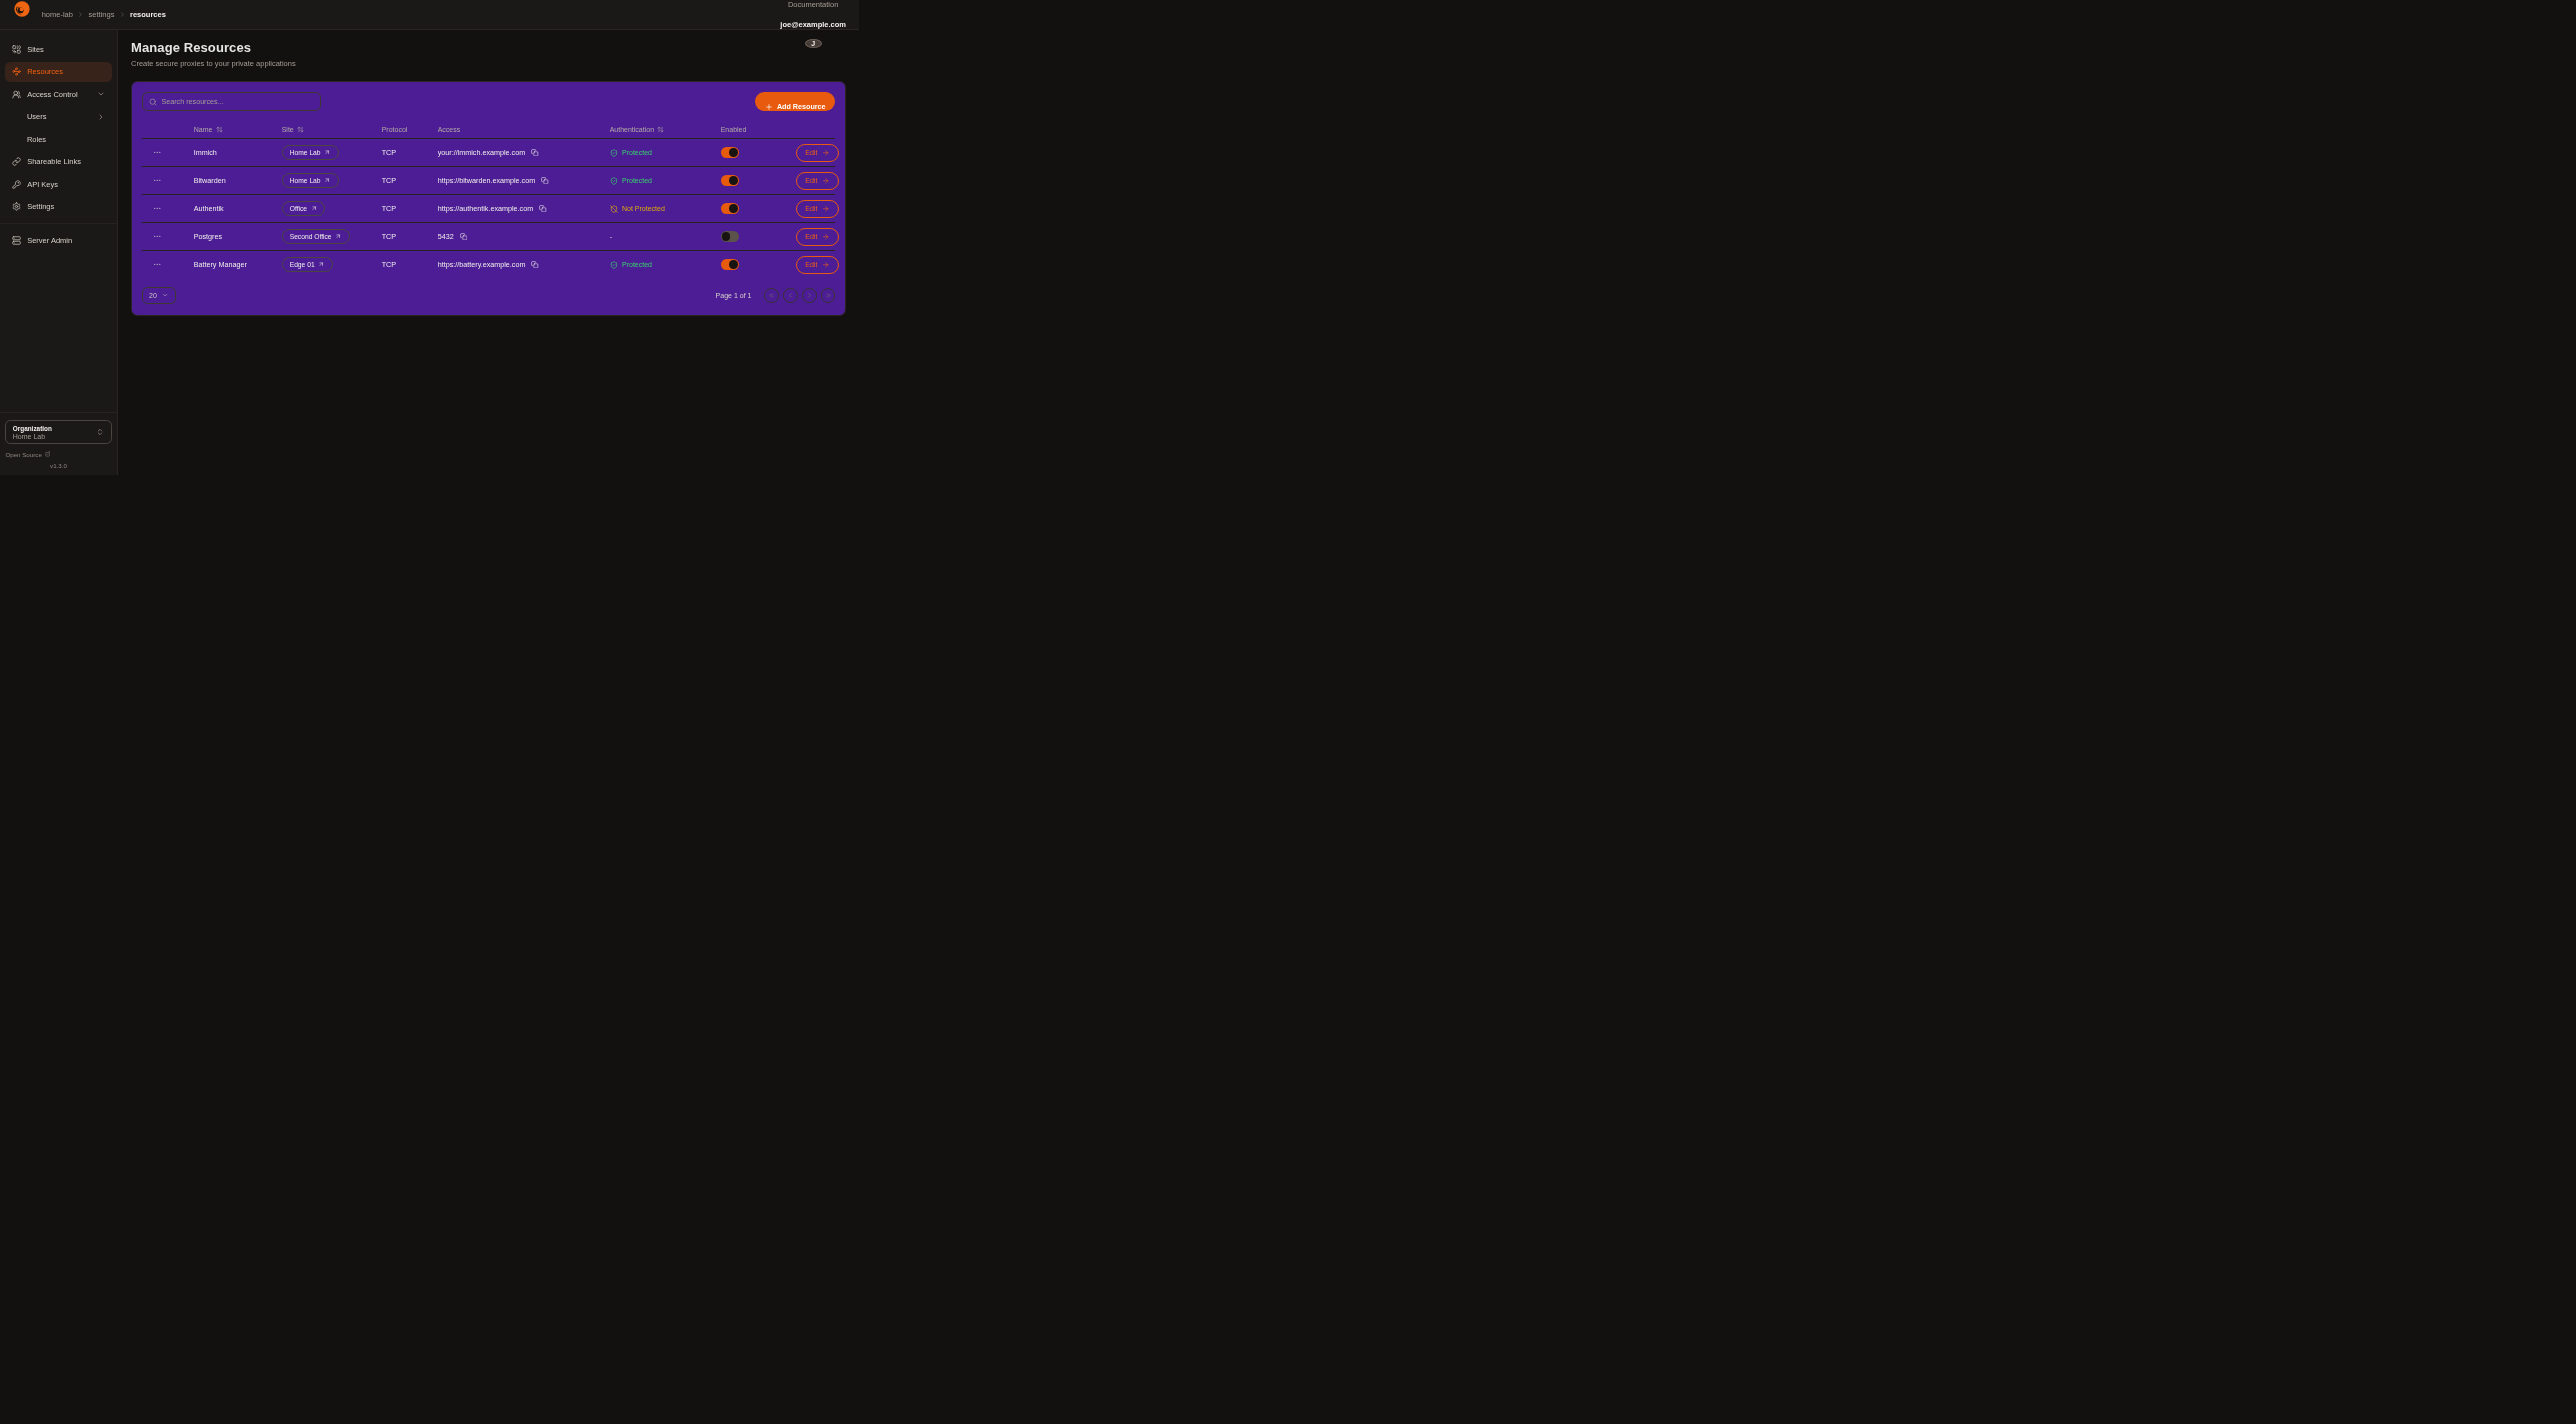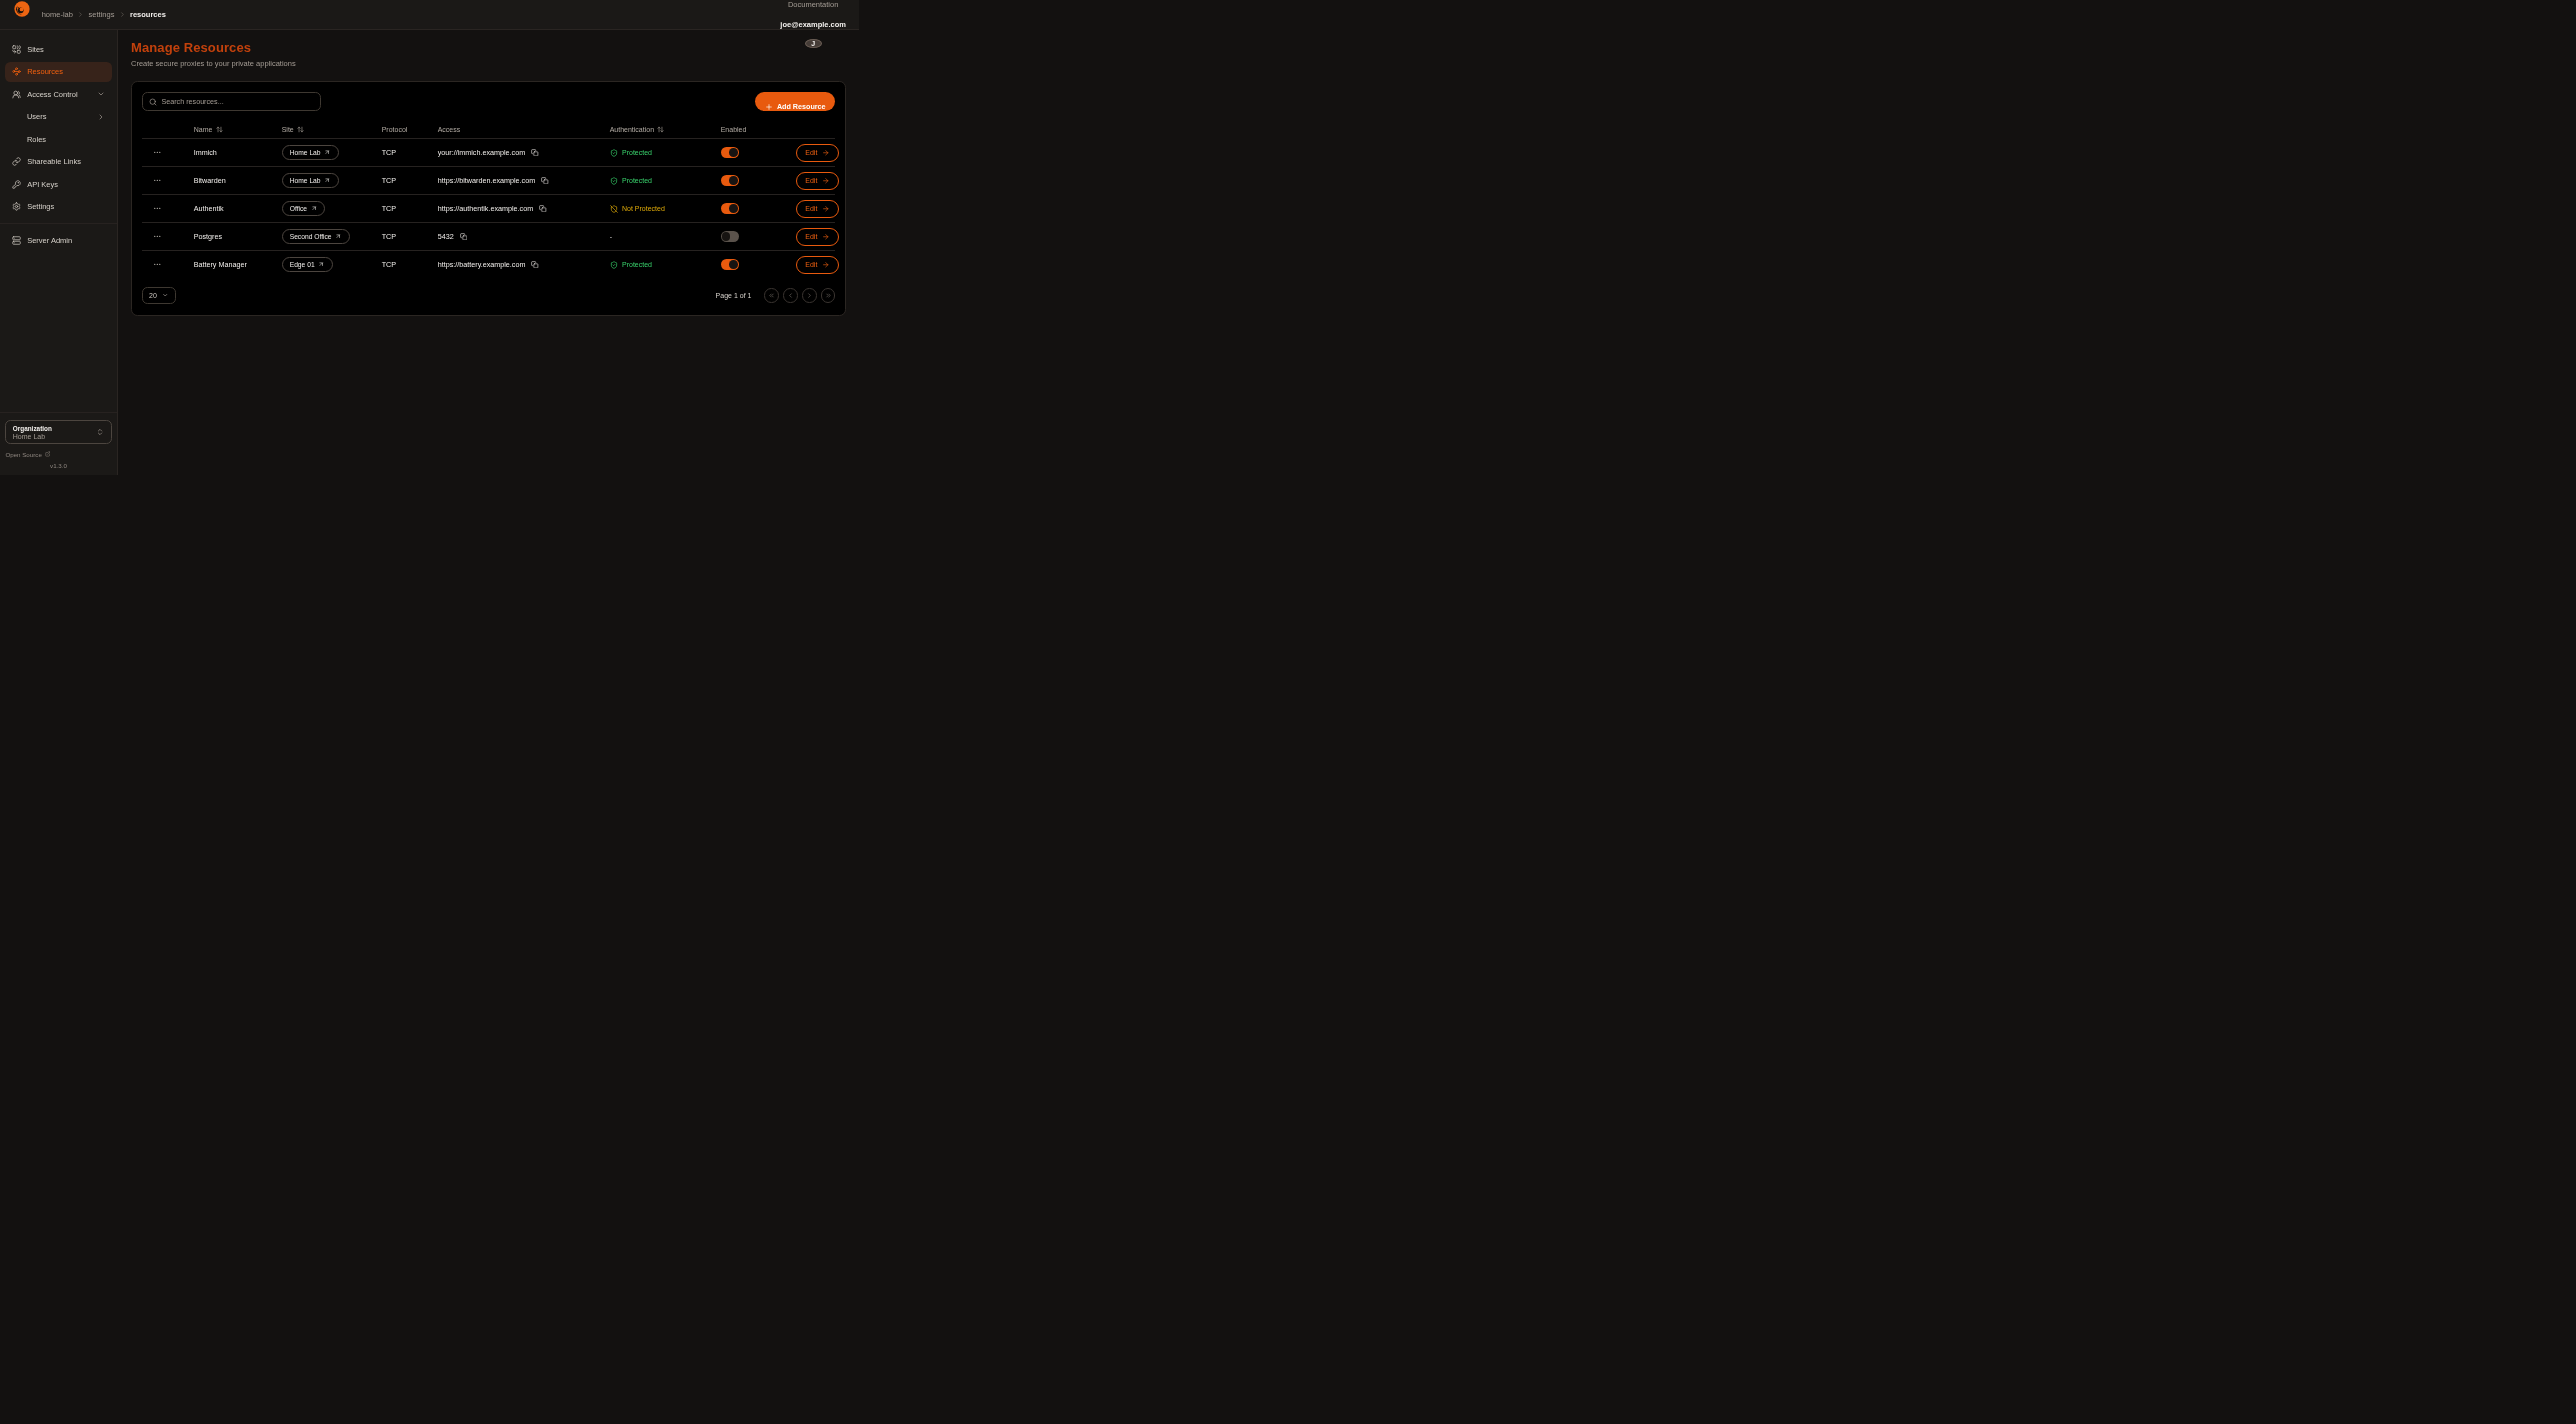--- a/index.html
+++ b/index.html
@@ -63,25 +63,25 @@
   .org-value { font-size: 7px; color: #a49c94; margin-top: 1.1px; }
   .org-chevrons { color: #a49c94; }
   .open-source {
     margin: 6.4px auto 0 auto; display: flex; align-items: center; gap: 2.7px;
     color: #8f8780; font-size: 6.2px;
   }
   .version { text-align: center; color: #8f8780; font-size: 6.2px; margin-top: 4.3px; }
 
   
   .main { flex: 1; padding: 10.7px 13px 0 13px; overflow: hidden; }
-  .page-title { font-size: 13px; font-weight: 700; color: #c2410c; letter-spacing: 0.1px; }
+  .page-title { font-size: 13px; font-weight: 700; color: #e5e5e5; letter-spacing: 0.1px; }
   .page-subtitle { margin-top: 4.3px; font-size: 7.5px; color: #a49c94; }
 
   .card {
-    margin-top: 13px; background: #000000; border: 0.5px solid #2b2622;
+    margin-top: 13px; background: #4c1d95; border: 0.5px solid #2b2622;
     border-radius: 6.4px; padding: 9.7px;
   }
   .card-toolbar { display: flex; align-items: center; justify-content: space-between; }
   .search-box {
     width: 179px; height: 19.3px; border: 0.5px solid #3e3831; border-radius: 5.4px;
     display: flex; align-items: center; gap: 4.3px; padding: 0 6.4px; background: transparent;
   }
   .search-box svg { color: #a59d95; }
   .search-box input {
     background: transparent; border: none; outline: none; color: #e9e5e0;

